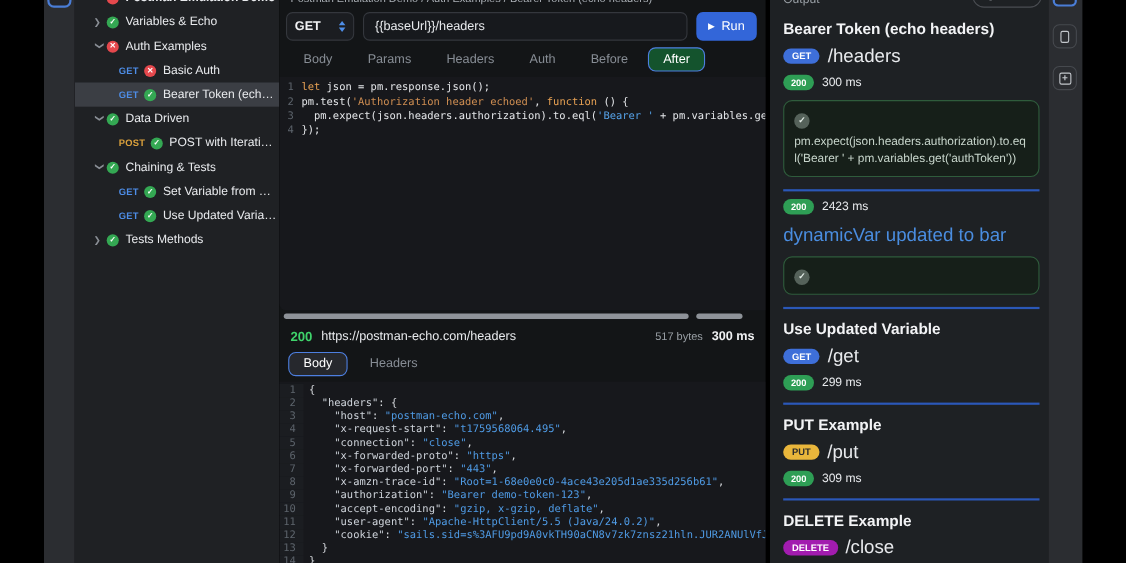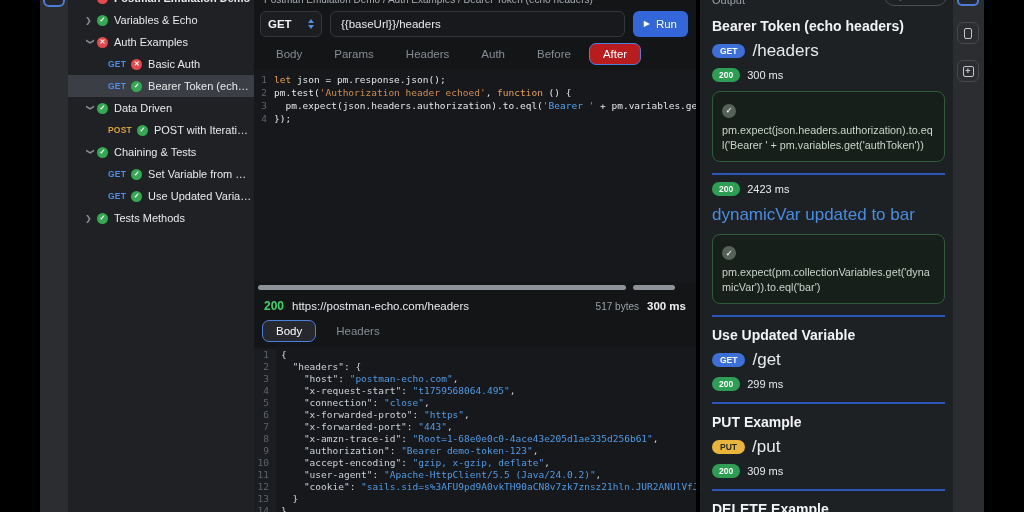--- a/index.html
+++ b/index.html
@@ -41,21 +41,21 @@
   .updown { display:flex; flex-direction:column; gap:2px; }
   .tri-up { width:0; height:0; border-left:3.5px solid transparent; border-right:3.5px solid transparent; border-bottom:4px solid #4e8ee8; }
   .tri-dn { width:0; height:0; border-left:3.5px solid transparent; border-right:3.5px solid transparent; border-top:4px solid #4e8ee8; }
   .urlinput { flex:1; height:26px; background:#17191d; border:1px solid #34373d; border-radius:6px;
               color:#e8eaed; font-size:11.5px; padding:0 10px; outline:none; font-family:"Liberation Sans",sans-serif; }
   .runbtn { height:26px; background:#3366d9; border:none; border-radius:6px; color:#fff; font-size:11.5px;
             padding:0 11px; display:flex; align-items:center; gap:6px; cursor:pointer; font-family:"Liberation Sans",sans-serif; }
   .runbtn .play { font-size:8px; }
   .reqtabs { display:flex; align-items:center; gap:4px; padding:5px 0 5px 8px; }
   .rtab { font-size:11.5px; color:#878d95; padding:4px 13px; border-radius:7px; border:1.5px solid transparent; cursor:pointer; }
-  .rtab.active { color:#fff; background:#b91c1c; border-color:#4d7fe0;text-align:right; }
+  .rtab.active { color:#fff; background:#14532d; border-color:#4d7fe0;text-align:right; }
 
   .editor { height:212px; background:#17181c; border-radius:0 0 0 6px; overflow:hidden; padding-top:3px; }
   .cline { display:flex; height:13px; line-height:13px; white-space:pre; font-family:"DejaVu Sans Mono", monospace; font-size:9.5px; }
   .lnum { flex:0 0 20px; text-align:right; padding-right:7px; color:#5d646c; }
   .ctext { color:#e4e6e9; overflow:hidden; }
   .tk { color:#e8a254; }
   .ts { color:#cf8e52; }
   .tsb { color:#56a2e8; }
 
   .hscroll { display:flex; gap:7px; padding:3px 4px 0 4px; height:9px; }
@@ -288,21 +288,20 @@
 
     <div class="odivider"></div>
 
     <div class="orow">
       <span class="badge">200</span>
       <span class="otime">2423 ms</span>
     </div>
     <div class="onote">dynamicVar updated to bar</div>
     <div class="testbox">
       <span class="tcheck">✓</span>
-      <div class="ttext">pm.expect(pm.collectionVariables.get('dynamicVar')).to.eql('bar')</div>
     </div>
 
     <div class="odivider"></div>
 
     <div class="otitle">Use Updated Variable</div>
     <div class="orow">
       <span class="pill get">GET</span>
       <span class="opath">/get</span>
     </div>
     <div class="orow">

